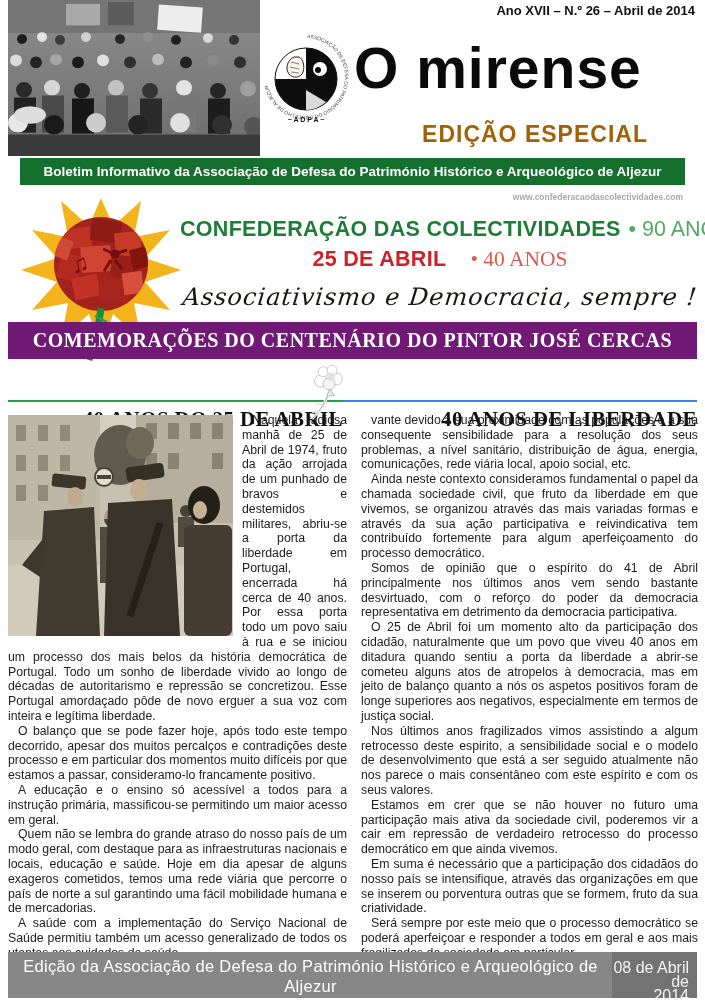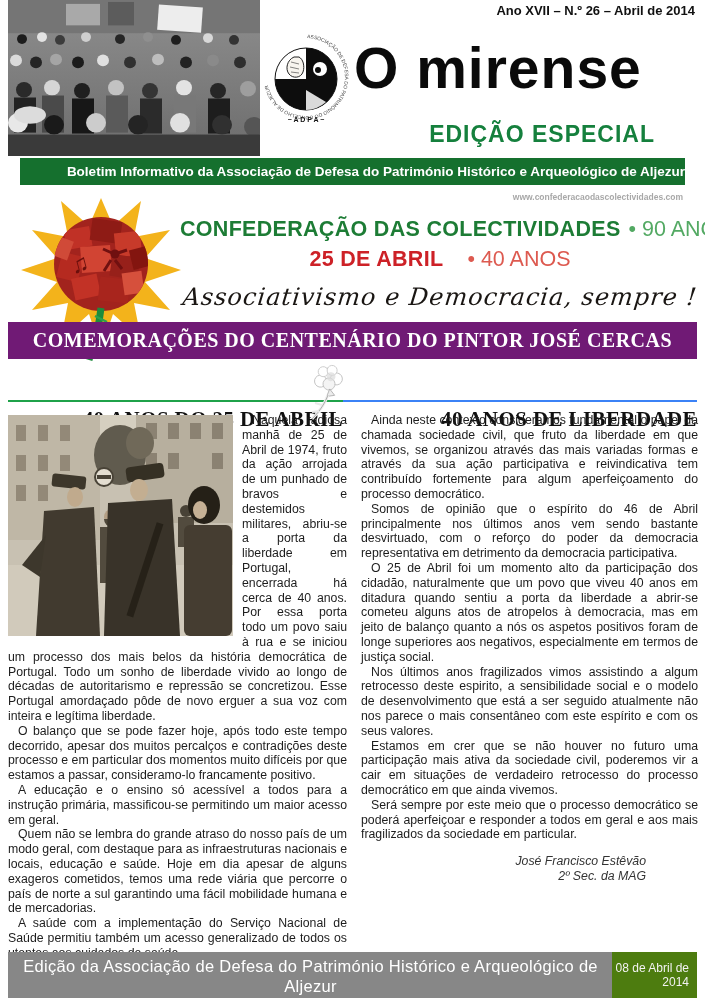--- a/index.html
+++ b/index.html
@@ -5,33 +5,33 @@
   html,body{margin:0;padding:0;background:#fff;}
   .page{position:relative;width:705px;height:1000px;background:#fff;overflow:hidden;
         font-family:"Liberation Sans",sans-serif;padding-left:20px;}
   .abs{position:absolute;}
 
   
   #crowd-photo{left:8px;top:0;width:252px;height:156px;}
   #issue-line{left:380px;top:3px;width:315px;text-align:right;font-size:13px;font-weight:bold;color:#111;}
   #adpa-logo{left:258px;top:28px;width:96px;height:98px;}
   #paper-title{left:354px;top:40px;width:345px;font-size:57px;font-weight:bold;color:#0a0a0a;letter-spacing:1px;line-height:1;}
-  #edition{left:415px;top:121px;width:240px;text-align:right;font-size:23px;font-weight:bold;color:#15803d;letter-spacing:1px;}
+  #edition{left:415px;top:121px;width:240px;text-align:center;font-size:23px;font-weight:bold;color:#a16207;letter-spacing:1px;}
   #boletim-bar{left:20px;top:158px;width:665px;height:27px;background:#15702e;color:#fff;
-               font-size:13.5px;font-weight:bold;text-align:right;line-height:27px;}
+               font-size:13.5px;font-weight:bold;text-align:center;line-height:27px;}
 
   
   #website{left:411px;top:192px;width:272px;text-align:right;font-size:8.5px;font-weight:bold;color:#a8a8a8;}
   #red-flower{left:15px;top:198px;width:172px;height:168px;}
   #conf{left:180px;top:217px;width:520px;text-align:center;}
   .conf-line{font-size:21.5px;white-space:nowrap;}
   .conf-main-green{font-weight:bold;color:#1d7c35;letter-spacing:.3px;}
   .conf-suffix-green{color:#53a963;margin-left:8px;}
   .conf-main-red{font-weight:bold;color:#cd2127;letter-spacing:.3px;}
-  .conf-suffix-red{color:#dd5a50;margin-left:24px;}
+  .conf-suffix-red{color:#dd5a50;margin-left:24px;font-family:Liberation Serif, serif;}
   #conf-line2{margin-top:5px;}
   #slogan{margin-top:11px;font-family:"DejaVu Serif",serif;font-style:italic;font-size:24px;
           color:#1a1613;transform:skewX(-6deg);letter-spacing:1px;}
 
   
   #comem-bar{left:8px;top:322px;width:689px;height:37px;background:#701a75;color:#fff;
              font-family:"Liberation Serif",serif;font-weight:bold;font-size:20px;
              text-align:center;line-height:37px;letter-spacing:.5px;}
   #split{left:8px;top:364px;width:689px;height:38px;display:flex;}
   .split-label{font-family:"Liberation Serif",serif;font-weight:bold;font-size:21px;color:#101010;
@@ -45,22 +45,22 @@
   #col-left{left:8px;width:339px;}
   #col-right{left:361px;width:337px;}
   .col p{margin:0;text-indent:10px;}
   #article-photo{float:left;width:225px;height:221px;margin:2px 9px 3px 0;}
   #signature{margin-top:12px;text-align:right;padding-right:52px;font-style:italic;font-size:12.3px;color:#333;text-indent:0;}
   #signature div{line-height:15px;}
 
   
   #footer{left:8px;top:952px;width:689px;height:46px;background:#878787;color:#fff;}
   #footer-text{position:absolute;left:6px;right:90px;top:4px;text-align:center;font-size:16.5px;line-height:20px;letter-spacing:.3px;}
-  #footer-date{position:absolute;right:0;top:0;width:85px;height:100%;background:#4d7c0f;
-               font-size:12px;line-height:14px;text-align:right;padding:9px 8px 0 0;box-sizing:border-box;color:#f2f2f2;}
+  #footer-date{position:absolute;right:0;top:0;width:85px;height:100%;background:#737373;
+               font-size:16px;line-height:14px;text-align:right;padding:9px 8px 0 0;box-sizing:border-box;color:#f2f2f2;}
 </style>
 </head>
 <body>
 
 <div class="page">
 
   <svg id="crowd-photo" class="abs" viewBox="0 0 252 160" preserveAspectRatio="none">
     <defs>
         <linearGradient id="gc" x1="0" y1="0" x2="0" y2="1">
       <stop offset="0" stop-color="#8f8f8f"></stop>
@@ -265,25 +265,27 @@
     </svg>
     <p>Naquela radiosa manhã de 25 de Abril de 1974, fruto da ação arrojada de um punhado de bravos e destemidos militares, abriu-se a porta da liberdade em Portugal, encerrada há cerca de 40 anos. Por essa porta todo um povo saiu à rua e se iniciou um processo dos mais belos da história democrática de Portugal. Todo um sonho de liberdade vivido ao longo de décadas de autoritarismo e repressão se concretizou. Esse Portugal amordaçado pôde de novo erguer a sua voz com inteira e legítima liberdade.</p>
     <p>O balanço que se pode fazer hoje, após todo este tempo decorrido, apesar dos muitos percalços e contradições deste processo e em particular dos momentos muito difíceis por que estamos a passar, consideramo-lo francamente positivo.</p>
     <p>A educação e o ensino só acessível a todos para a instrução primária, massificou-se permitindo um maior acesso em geral.</p>
     <p>Quem não se lembra do grande atraso do nosso país de um modo geral, com destaque para as infraestruturas nacionais e locais, educação e saúde. Hoje em dia apesar de alguns exageros cometidos, temos uma rede viária que percorre o país de norte a sul garantindo uma fácil mobilidade humana e de mercadorias.</p>
     <p>A saúde com a implementação do Serviço Nacional de Saúde permitiu também um acesso generalizado de todos os utentes aos cuidados de saúde.</p>
     <p>A nível local as autarquias desempenharam papel muito rele -</p>
   </div>
 
   <div id="col-right" class="abs col">
+    <p>vante devido à sua proximidade com as populações e à sua consequente sensibilidade para a resolução dos seus problemas, a nível sanitário, distribuição de água, energia, comunicações, rede viária local, apoio social, etc.</p>
     <p>Ainda neste contexto consideramos fundamental o papel da chamada sociedade civil, que fruto da liberdade em que vivemos, se organizou através das mais variadas formas e através da sua ação participativa e reivindicativa tem contribuído fortemente para algum aperfeiçoamento do processo democrático.</p>
-    <p>Somos de opinião que o espírito do 46 de Abril principalmente nos últimos anos vem sendo bastante desvirtuado, com o reforço do poder da democracia representativa em detrimento da democracia participativa.</p>
+    <p>Somos de opinião que o espírito do 41 de Abril principalmente nos últimos anos vem sendo bastante desvirtuado, com o reforço do poder da democracia representativa em detrimento da democracia participativa.</p>
     <p>O 25 de Abril foi um momento alto da participação dos cidadão, naturalmente que um povo que viveu 40 anos em ditadura quando sentiu a porta da liberdade a abrir-se cometeu alguns atos de atropelos à democracia, mas em jeito de balanço quanto a nós os aspetos positivos foram de longe superiores aos negativos,  especialmente em termos de justiça social.</p>
     <p>Nos últimos anos fragilizados vimos assistindo a algum retrocesso deste espirito, a sensibilidade social e o modelo de desenvolvimento que está a ser seguido atualmente não nos parece o mais consentâneo com este espírito e com os seus valores.</p>
-    <p>Estamos em crer que se não houver no futuro uma participação mais ativa da sociedade civil, poderemos vir a cair em situações de verdadeiro retrocesso do processo democrático em que ainda vivemos.</p>
+    <p>Estamos em crer que se não houver no futuro uma participação mais ativa da sociedade civil, poderemos vir a cair em repressão de verdadeiro retrocesso do processo democrático em que ainda vivemos.</p>
+    <p>Em suma é necessário que a participação dos cidadãos do nosso país se intensifique, através das organizações em que se inserem ou porventura outras que se formem, fruto da sua criatividade.</p>
     <p>Será sempre por este meio que o processo democrático se poderá aperfeiçoar e responder a todos em geral e aos mais fragilizados da sociedade em particular.</p>
     <div id="signature">
       <div>José Francisco Estêvão</div>
       <div>2º Sec. da MAG</div>
     </div>
   </div>
 
   <div id="footer" class="abs">
     <div id="footer-text">
       <div>Edição da Associação de Defesa do Património Histórico e Arqueológico de Aljezur</div>

